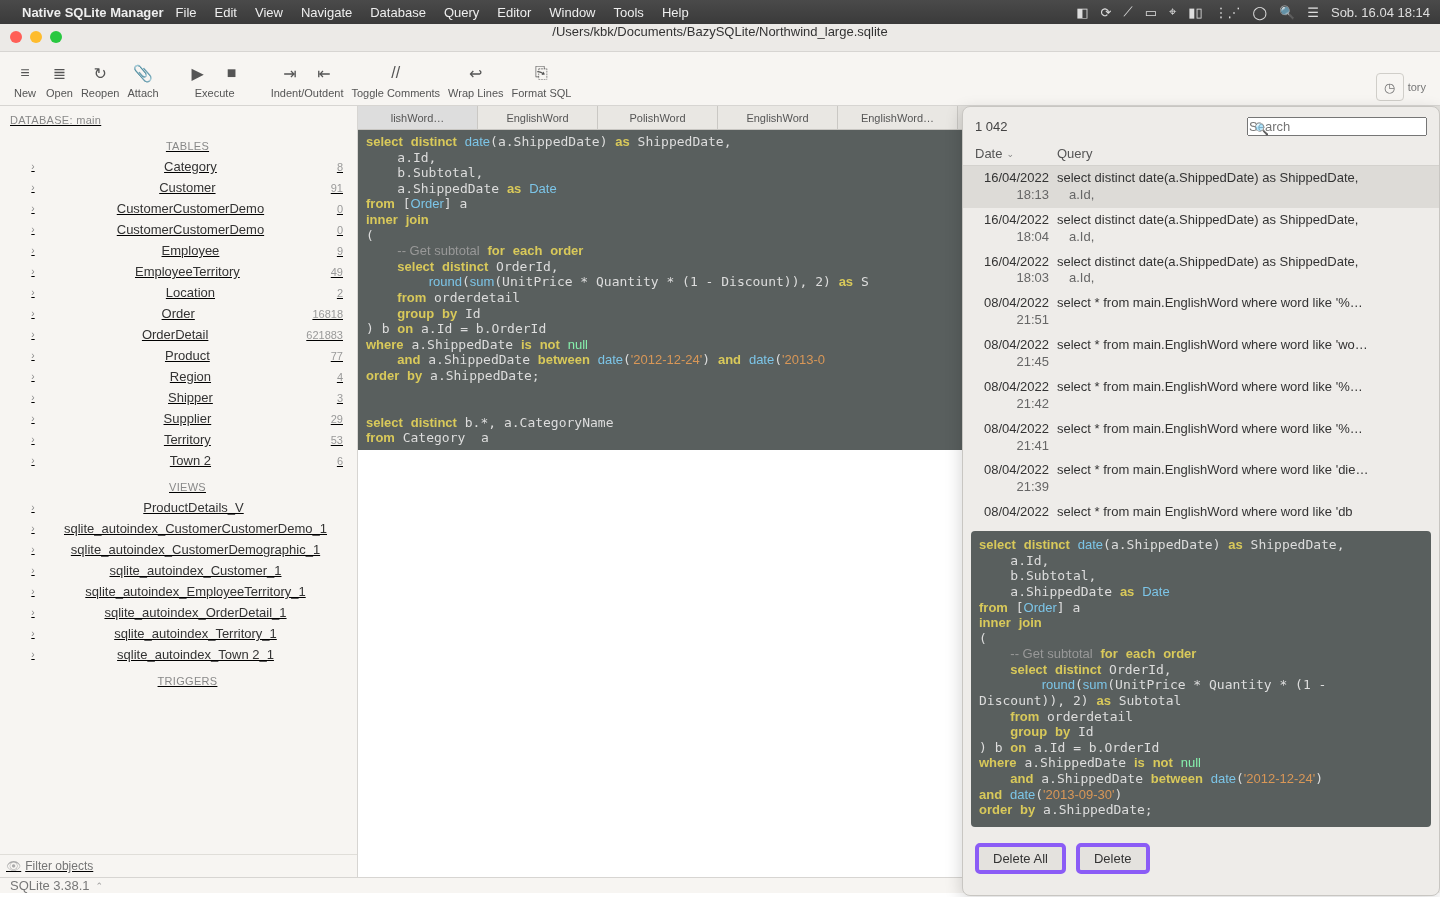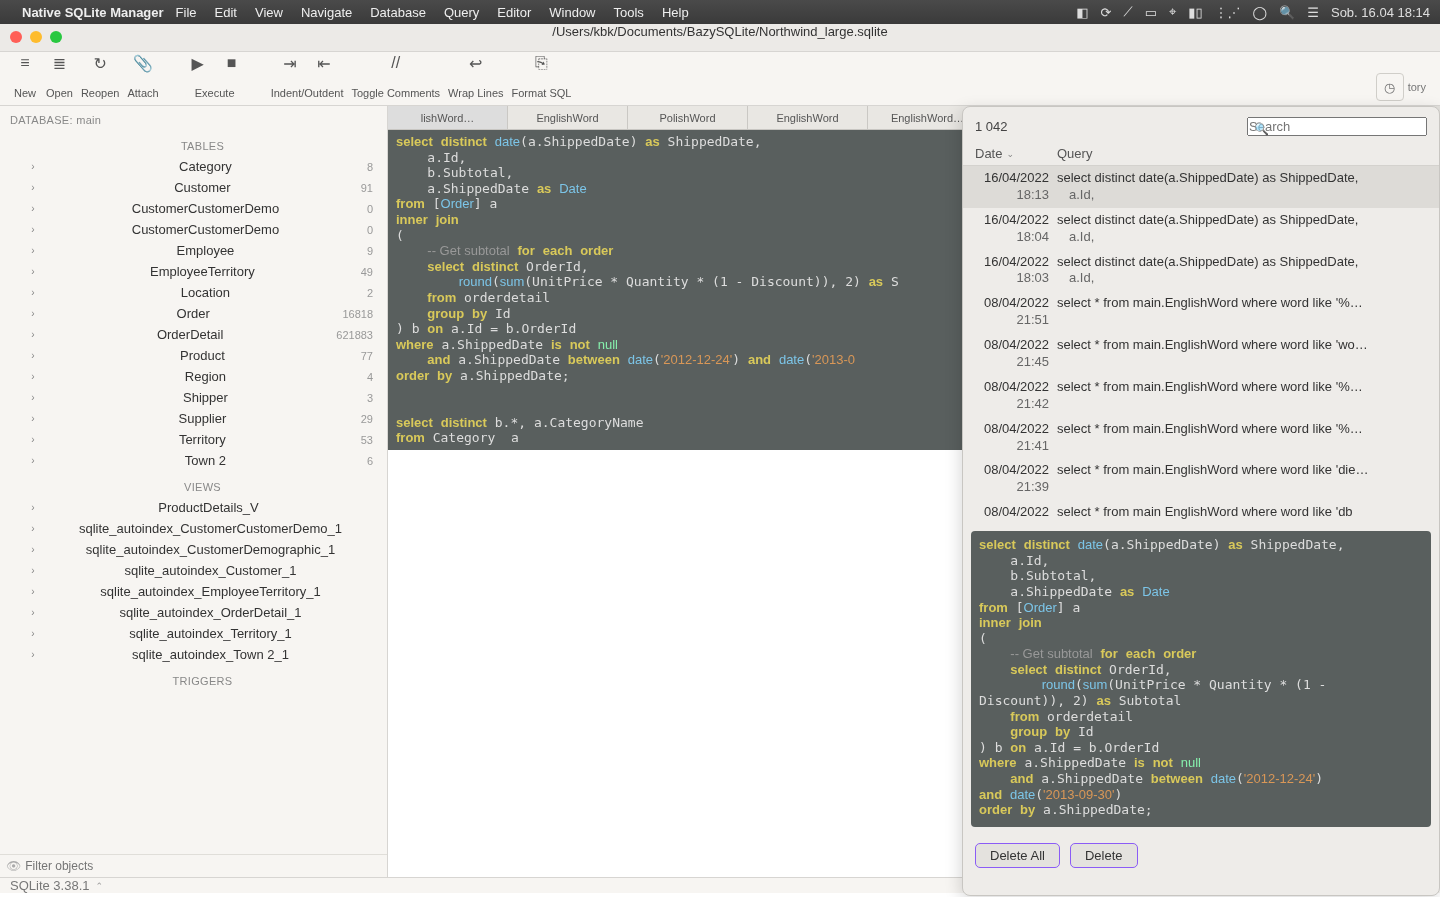--- a/index.html
+++ b/index.html
@@ -18,30 +18,30 @@
 .traffic { position:absolute; left:10px; top:7px; display:flex; gap:8px; }
 .traffic span { width:12px; height:12px; border-radius:50%; display:block; }
 .tl-close{background:#ff5f57}.tl-min{background:#febc2e}.tl-max{background:#28c840}
 .titlebar .path { font-size:13px; color:#333; font-weight:500; }
 
 
 .toolbar { height:54px; background:#f7f5f2; border-bottom:1px solid #d7d5d2; display:flex; align-items:flex-end; padding:0 8px 4px; gap:0; }
 .tb-group { display:flex; flex-direction:column; align-items:center; padding:0 4px 2px; }
 .tb-icons { display:flex; gap:8px; height:28px; align-items:center; }
 .tb-icon { width:26px; height:22px; display:flex; align-items:center; justify-content:center; color:#555; font-size:16px; }
-.tb-label { font-size:11px; color:#555; margin-top:10px;text-align:right; }
+.tb-label { font-size:11px; color:#555; margin-top:0;text-align:right; }
 .tb-sep { width:18px; }
 .tb-right { margin-left:auto; display:flex; align-items:center; padding-right:6px; }
 .history-icon { width:28px;height:28px;border:1px solid #d0cec9;border-radius:4px;display:flex;align-items:center;justify-content:center;color:#777; }
 
 
 .main { display:flex; height:calc(100% - 24px - 28px - 54px - 20px); }
 
 
-.sidebar { width:388px; background:#f7f5f2; border-right:1px solid #d7d5d2; display:flex; flex-direction:column; }
+.sidebar { width:358px; background:#f7f5f2; border-right:1px solid #d7d5d2; display:flex; flex-direction:column;text-decoration:underline; }
 .db-header { font-size:11px; color:#888; padding:8px 10px 4px; letter-spacing:.3px; }
 .section-label { font-size:11px; color:#888; padding:10px 10px 4px 28px; letter-spacing:.3px; font-weight:500; }
 .tree { flex:1; overflow-y:auto;text-align:center; }
 .tree-row { display:flex; align-items:center; padding:3px 10px 3px 28px; color:#333; cursor:default; }
 .tree-row .chev { color:#888; margin-right:6px; font-size:10px; width:10px; }
 .tree-row .name { flex:1; font-size:13px; }
 .tree-row .count { font-size:11px; color:#999; padding-right:4px; }
 .filter { border-top:1px solid #e0ded9; padding:4px 6px; display:flex; align-items:center; gap:4px; }
 .filter input { flex:1; border:none; background:transparent; font-size:12px; color:#999; outline:none; }
 .filter .mag { color:#aaa; font-size:12px; }
@@ -69,21 +69,21 @@
 .hist-body { flex:0 0 auto; overflow:hidden; }
 .hist-row { display:flex; padding:4px 12px; font-size:12px; color:#333; }
 .hist-row.sel { background:#dddbd7; }
 .hist-row .hr-date { width:82px; text-align:right; padding-right:8px; line-height:1.3; }
 .hist-row .hr-date .d1{display:block}
 .hist-row .hr-date .d2{display:block;color:#666}
 .hist-row .hr-query { flex:1; white-space:nowrap; overflow:hidden; text-overflow:ellipsis; line-height:1.3; }
 .hist-row .hr-query .q2{display:block;padding-left:12px;color:#666}
 .hist-preview { background:#595f5e; color:#ddd; font-family:Menlo,monospace; font-size:13px; line-height:1.2; padding:6px 8px; white-space:pre-wrap; margin:6px 8px; border-radius:4px; height:296px; overflow:hidden; }
 .hist-buttons { padding:10px 12px; display:flex; gap:10px; }
-.hist-buttons button { background:#e4e2de; border:1px solid #8b5cf6; border-radius:5px; padding:4px 14px; font-size:13px; color:#333; cursor:pointer; }
+.hist-buttons button { background:#e4e2de; border:4px solid #8b5cf6; border-radius:5px; padding:4px 14px; font-size:13px; color:#333; cursor:pointer; }
 
 
 .watermark { position:absolute; left:478px; top:790px; font-size:60px; font-weight:800; color:#ff3fb0; letter-spacing:-1px; font-family:Arial,sans-serif; }
 
 
 .statusbar { height:16px; background:#f7f5f2; border-top:1px solid #d7d5d2; display:flex; align-items:center; font-size:11px; color:#777; padding:0 10px; }
 .statusbar .spacer{flex:1}
 .statusbar .sep{margin:0 8px;color:#ccc}
 </style>
 </head>

